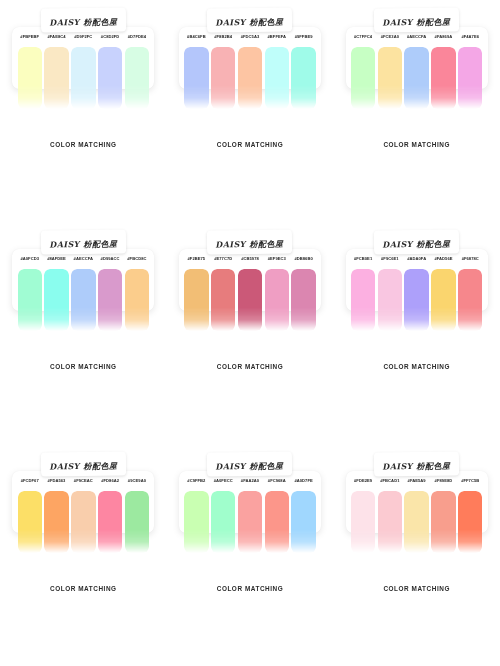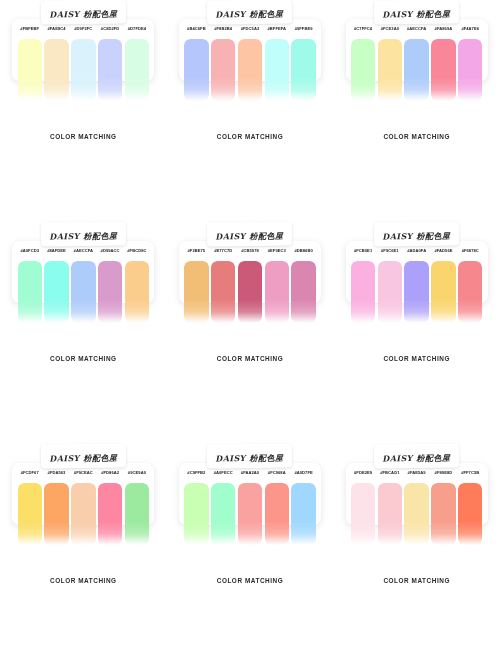--- a/index.html
+++ b/index.html
@@ -19,20 +19,21 @@
     grid-template-columns: repeat(3, 1fr);
     grid-template-rows: repeat(3, 1fr);
   }
 
   .palette-cell {
     position: relative;
     display: flex;
     flex-direction: column;
     align-items: center;
     justify-content: flex-start;
+    padding-top: 8px;
   }
 
   
   .title-tab {
     position: relative;
     z-index: 3;
     background: #ffffff;
     border-radius: 4px;
     padding: 3px 9px 3px 9px;
     box-shadow: 0 1px 3px rgba(0,0,0,0.13);

